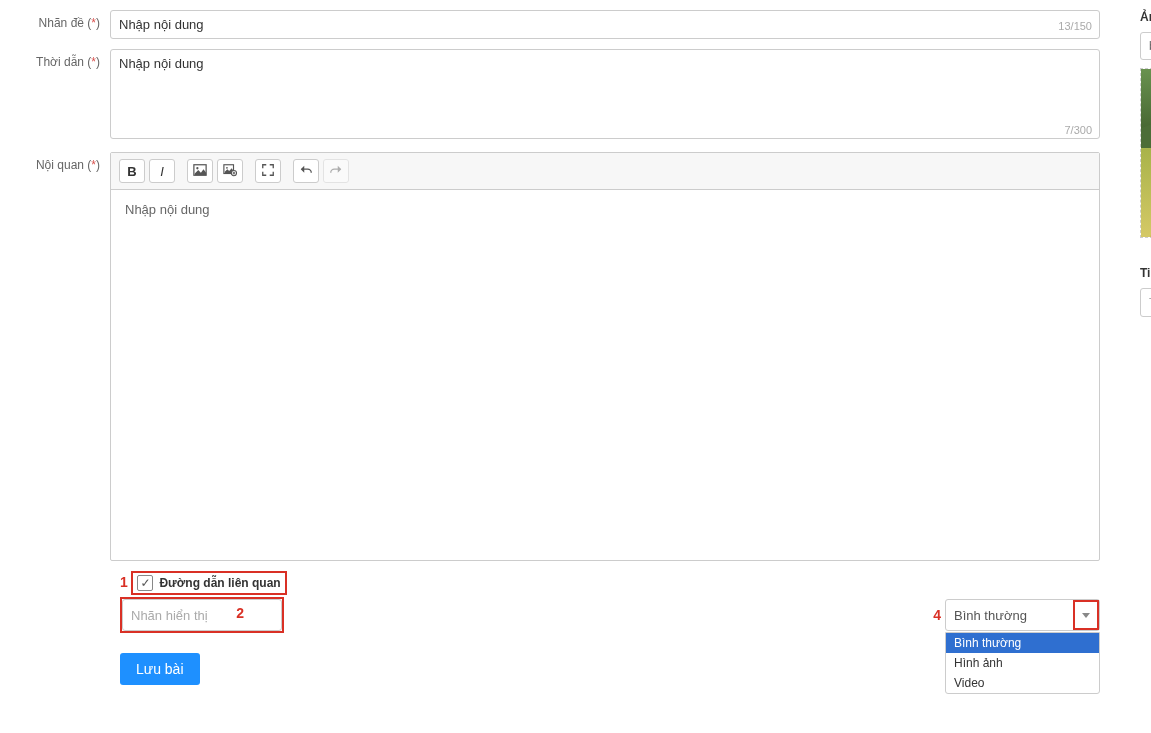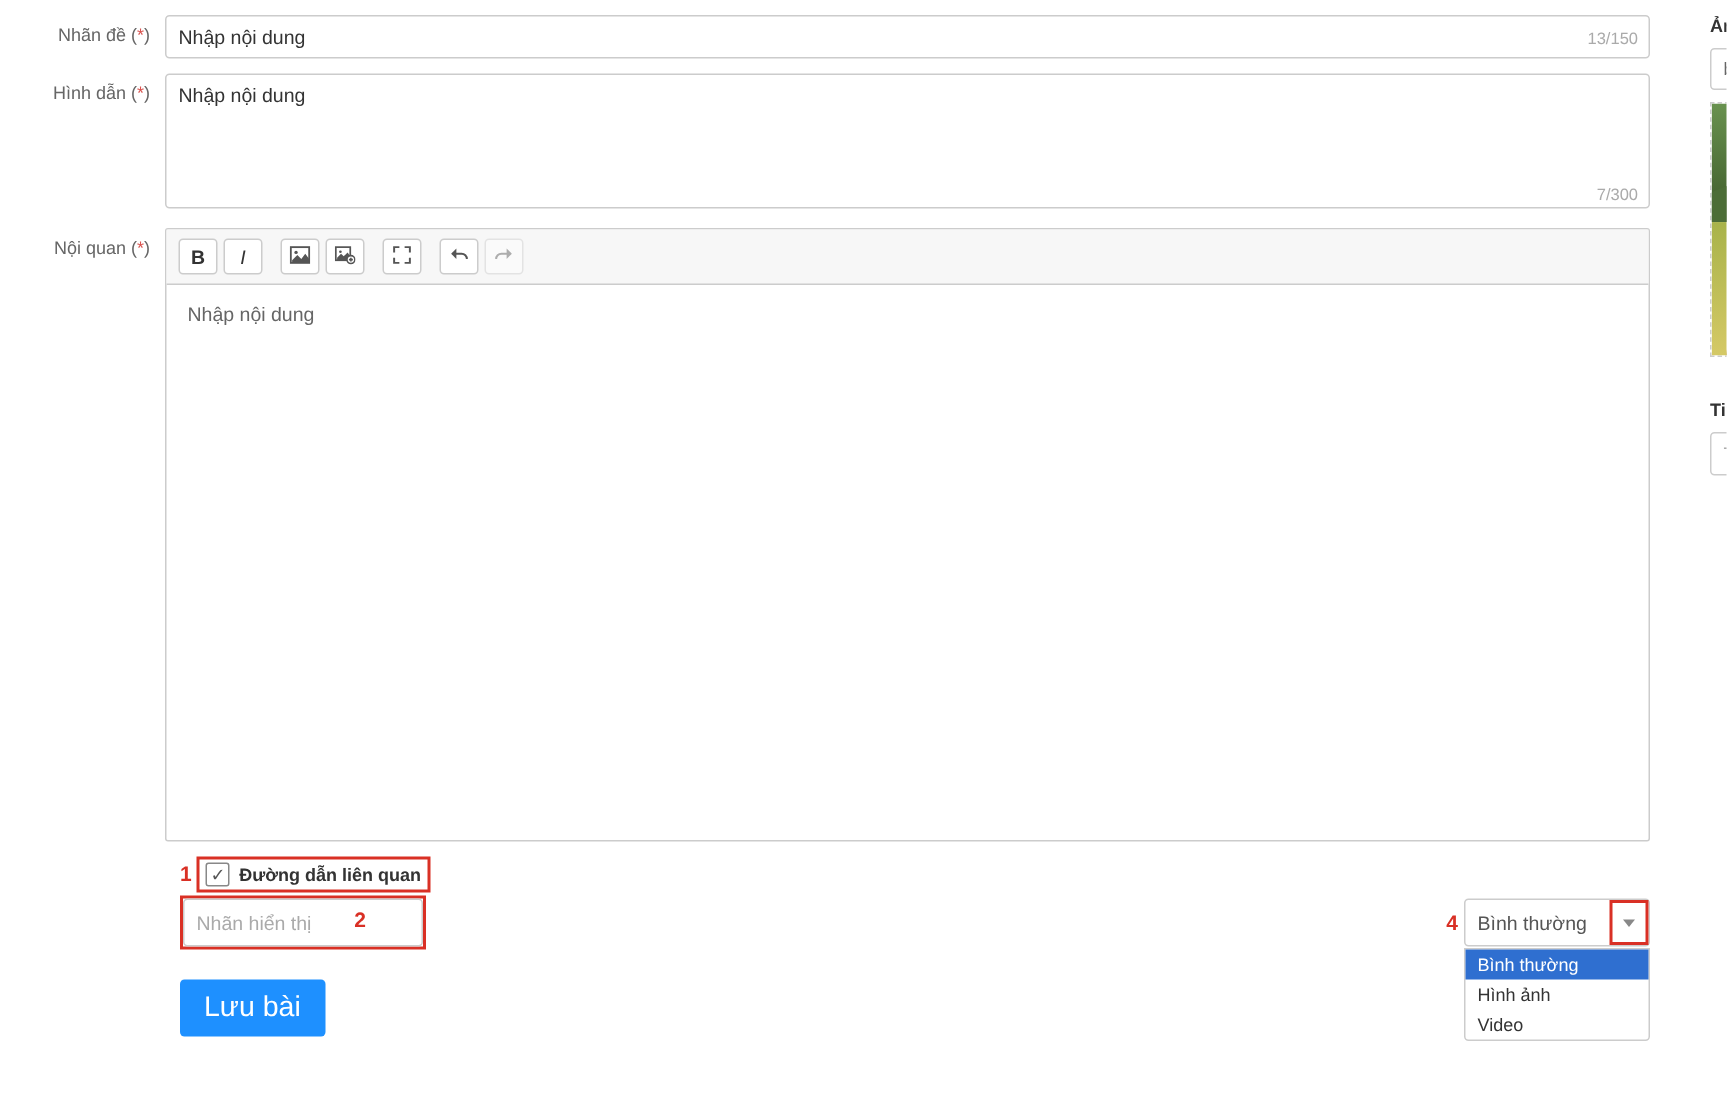--- a/index.html
+++ b/index.html
@@ -62,21 +62,21 @@
   }
   .chk-label { font-weight:bold; color:#333; font-size:12px; }
   .annot { color:#d93025; font-weight:bold; font-size:14px; }
 
   .link-fields { display:flex; gap:10px; margin-top:2px; align-items:center; }
   .red-box { border:2px solid #d93025; }
   .link-fields input.text-input { height:32px; }
   .lbl-input { width:160px; }
   .url-input { width:330px; }
 
-  .dropdown-wrap { position:relative; width:124px; }
+  .dropdown-wrap { position:relative; width:155px; }
   .dropdown-toggle {
     width:100%; height:32px; border:1px solid #ccc; border-radius:3px;
     padding:0 8px; display:flex; align-items:center; justify-content:space-between;
     background:#fff; cursor:pointer; font-size:13px; color:#555;
   }
   .dropdown-toggle .caret-box {
     width:26px; height:30px; margin:-6px -8px -6px 0; border-left:0;
     display:flex; align-items:center; justify-content:center;
   }
   .dropdown-toggle .caret-box.red-box { border:2px solid #d93025; }
@@ -88,21 +88,21 @@
     position:absolute; top:33px; left:0; width:100%;
     border:1px solid #ccc; border-radius:0 0 3px 3px; background:#fff; z-index:10;
     font-size:12px;
   }
   .dropdown-menu div { padding:3px 8px; cursor:pointer; }
   .dropdown-menu div.sel { background:#2f6fd0; color:#fff; }
 
   .action-row { margin-left:100px; margin-top:20px; display:flex; justify-content:space-between; align-items:center; width:980px;}
   .btn-primary {
     background:#1e90ff; color:#fff; border:none; border-radius:3px;
-    padding:8px 16px; font-size:19px; cursor:pointer;
+    padding:8px 16px; font-size:14px; cursor:pointer;
   }
   .btn-default {
     background:#fff; color:#555; border:1px solid #ccc; border-radius:3px;
     padding:6px 14px; font-size:13px; cursor:pointer;
   }
 
   .side-title { font-weight:bold; font-size:12px; color:#333; margin-bottom:8px; }
   .img-select-row { display:flex; gap:6px; margin-bottom:8px; }
   .img-path {
     flex:1; border:1px solid #ccc; border-radius:3px; padding:6px 8px;
@@ -133,21 +133,21 @@
         <span>Nhãn đề</span> (<span class="req">*</span>)
       </div>
       <div class="form-field">
         <input type="text" class="text-input" value="Nhập nội dung" style="">
         <span class="counter counter-top">13/150</span>
       </div>
     </div>
 
     <div class="form-row">
       <div class="form-label">
-        <span>Hình dẫn</span> (<span class="req">*</span>)
+        <span>Thời dẫn</span> (<span class="req">*</span>)
       </div>
       <div class="form-field">
         <textarea class="textarea-input" style="">Nhập nội dung</textarea>
         <span class="counter counter-bottom">7/300</span>
       </div>
     </div>
 
 
     <div class="form-row">
       <div class="form-label">

